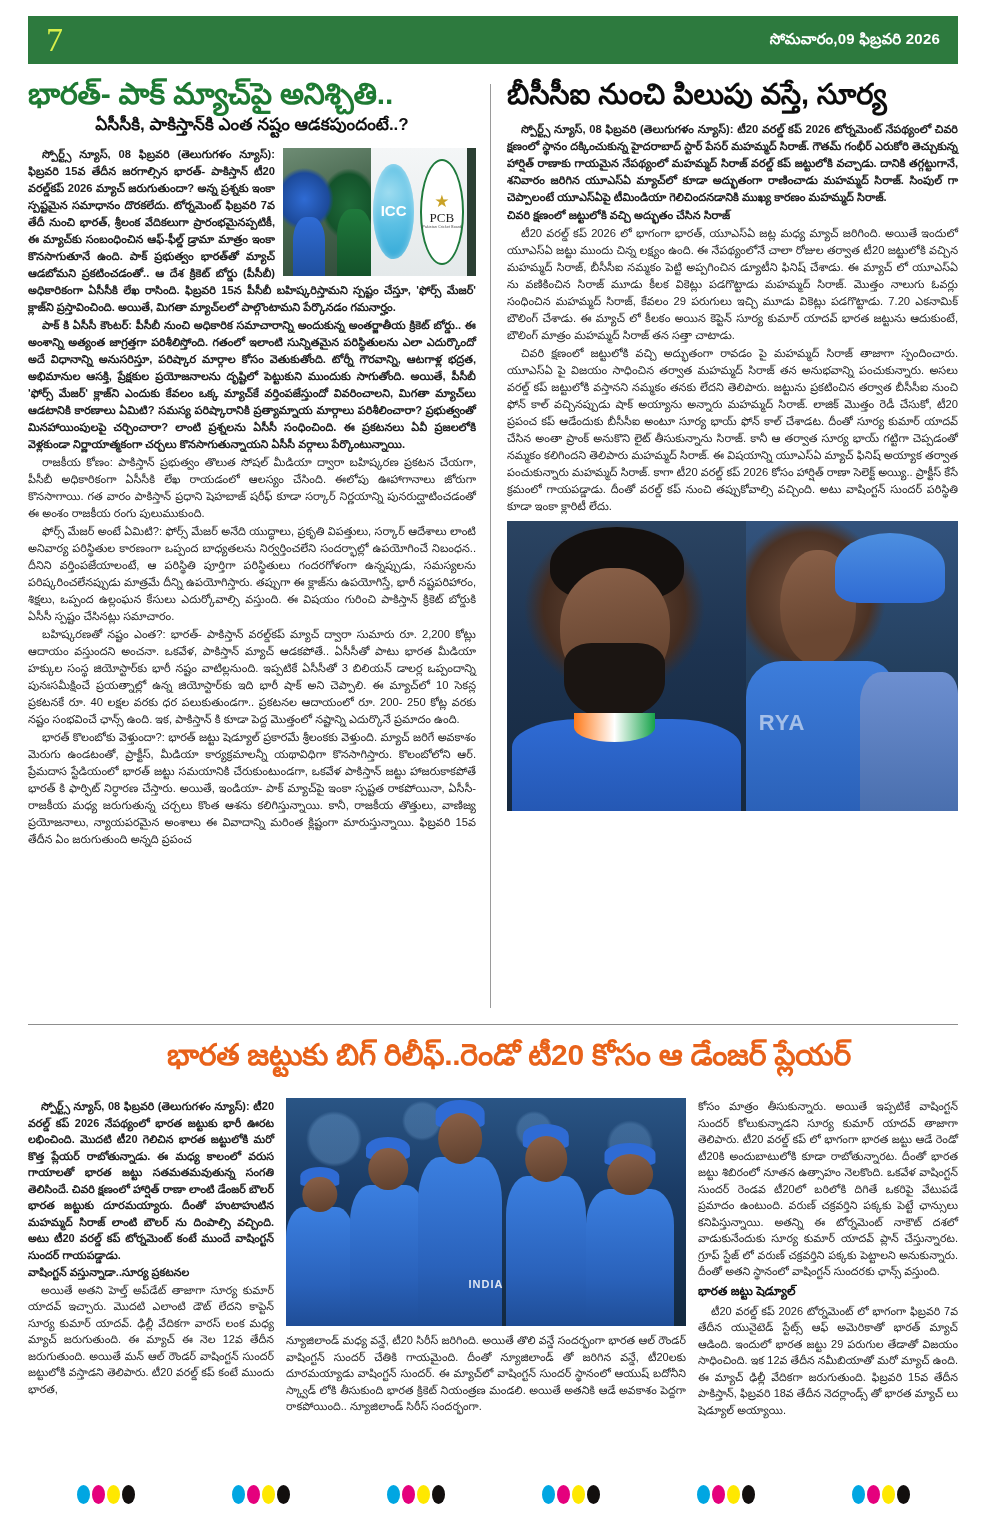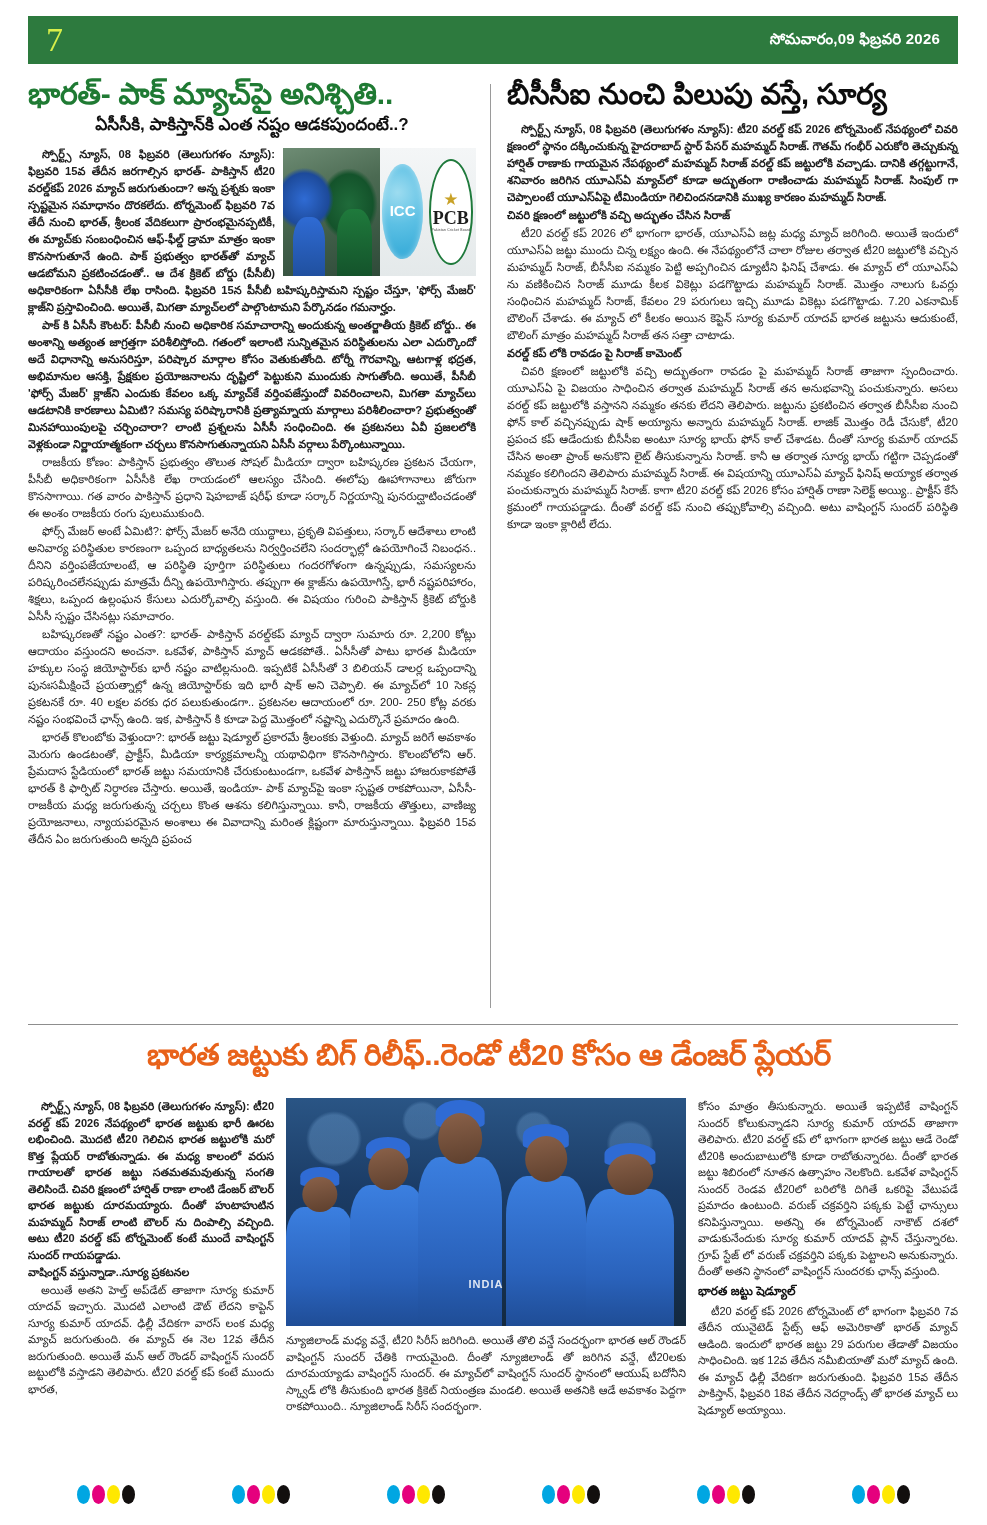--- a/index.html
+++ b/index.html
@@ -154,21 +154,21 @@
     background: linear-gradient(180deg, #2f6bd4, #20509f);
     border-radius: 40% 40% 0 0;
   }
   .pp-left:before {
     content: "";
     position: absolute; right: 8%; bottom: 0; width: 36%; height: 52%;
     background: linear-gradient(180deg, #1f7a3c, #14532b);
     border-radius: 40% 40% 0 0;
   }
   .pp-right {
-    position: absolute; right: 0; top: 0; width: 50%; height: 100%;
+    position: absolute; right: 9px; top: 0; width: 50%; height: 100%;
     background: linear-gradient(180deg, #f4f6f7 0%, #e4e9ea 100%);
     display: flex; align-items: center; justify-content: space-around;
   }
   .icc-logo {
     width: 42%; height: 74%;
     border-radius: 50%;
     background: radial-gradient(circle at 38% 30%, #9ddcf0 0%, #5cc0e4 45%, #2fa7d6 100%);
     display: flex; align-items: center; justify-content: center;
     color: #ffffff; font-weight: bold; font-size: 15px;
     font-family: "Liberation Sans", sans-serif;
@@ -180,21 +180,21 @@
     background: #ffffff;
     border: 2px solid #1f7a3c;
     display: flex; flex-direction: column; align-items: center; justify-content: center;
     position: relative;
   }
   .pcb-star {
     color: #c9a227; font-size: 17px; line-height: 1; margin-bottom: 1px;
   }
   .pcb-text {
     font-family: "Liberation Serif", serif;
-    font-size: 18px; font-weight: bold; color: #1d1d1d; line-height: 1;
+    font-size: 13px; font-weight: normal; color: #1d1d1d; line-height: 1;
   }
   .pcb-sub {
     font-size: 3.4px; color: #3a3a3a; margin-top: 1px; letter-spacing: 0.2px;
   }
 
   
   .siraj-photo {
     width: 100%;
     height: 290px;
     margin: 6px 0 0 0;
@@ -270,21 +270,21 @@
     left: 28px;
     top: 1024px;
     width: 930px;
     height: 1px;
     background: #8d8d8d;
   }
 
   
   .bottom-headline {
     position: absolute;
-    left: 24px;
+    left: 44px;
     top: 1038px;
     width: 930px;
     text-align: center;
     color: #e8621a;
     font-size: 30px;
     font-weight: bold;
     line-height: 1.15;
     letter-spacing: -0.3px;
   }
   .bottom-section {
@@ -419,24 +419,39 @@
 
     <div class="vert-divider"></div>
 
     <div class="col-right">
       <div class="headline-right">బీసీసీఐ నుంచి పిలుపు వస్తే, సూర్య</div>
 
       <div class="body-text">
         <p class="lede">స్పోర్ట్స్ న్యూస్, 08 ఫిబ్రవరి (తెలుగుగళం న్యూస్): టీ20 వరల్డ్ కప్ 2026 టోర్నమెంట్ నేపథ్యంలో చివరి క్షణంలో స్థానం దక్కించుకున్న హైదరాబాద్ స్టార్ పేసర్ మహమ్మద్ సిరాజ్. గౌతమ్ గంభీర్ ఎరుకోరి తెచ్చుకున్న హార్షిత్ రాణాకు గాయమైన నేపథ్యంలో మహమ్మద్ సిరాజ్ వరల్డ్ కప్ జట్టులోకి వచ్చాడు. దానికి తగ్గట్టుగానే, శనివారం జరిగిన యూఎస్ఏ మ్యాచ్‌లో కూడా అద్భుతంగా రాణించాడు మహమ్మద్ సిరాజ్. సింపుల్ గా చెప్పాలంటే యూఎస్ఏపై టీమిండియా గెలిచిందనడానికి ముఖ్య కారణం మహమ్మద్ సిరాజ్.</p>
         <p class="subtopic noindent">చివరి క్షణంలో జట్టులోకి వచ్చి అద్భుతం చేసిన సిరాజ్</p>
         <p>టీ20 వరల్డ్ కప్ 2026 లో భాగంగా భారత్, యూఎస్ఏ జట్ల మధ్య మ్యాచ్ జరిగింది. అయితే ఇందులో యూఎస్ఏ జట్టు ముందు చిన్న లక్ష్యం ఉంది. ఈ నేపథ్యంలోనే చాలా రోజుల తర్వాత టీ20 జట్టులోకి వచ్చిన మహమ్మద్ సిరాజ్, బీసీసీఐ నమ్మకం పెట్టి అప్పగించిన డ్యూటీని ఫినిష్ చేశాడు. ఈ మ్యాచ్ లో యూఎస్ఏ ను వణికించిన సిరాజ్ మూడు కీలక వికెట్లు పడగొట్టాడు మహమ్మద్ సిరాజ్. మొత్తం నాలుగు ఓవర్లు సంధించిన మహమ్మద్ సిరాజ్, కేవలం 29 పరుగులు ఇచ్చి మూడు వికెట్లు పడగొట్టాడు. 7.20 ఎకనామిక్ బౌలింగ్ చేశాడు. ఈ మ్యాచ్ లో కీలకం అయిన కెప్టెన్ సూర్య కుమార్ యాదవ్ భారత జట్టును ఆదుకుంటే, బౌలింగ్ మాత్రం మహమ్మద్ సిరాజ్ తన సత్తా చాటాడు.</p>
-        <p class="subtopic noindent">వరల్డ్ కప్ లోకి రావడం పై సిరాజ్ కామెంట్</p>
         <p>చివరి క్షణంలో జట్టులోకి వచ్చి అద్భుతంగా రావడం పై మహమ్మద్ సిరాజ్ తాజాగా స్పందించారు. యూఎస్ఏ పై విజయం సాధించిన తర్వాత మహమ్మద్ సిరాజ్ తన అనుభవాన్ని పంచుకున్నారు. అసలు వరల్డ్ కప్ జట్టులోకి వస్తానని నమ్మకం తనకు లేదని తెలిపారు. జట్టును ప్రకటించిన తర్వాత బీసీసీఐ నుంచి ఫోన్ కాల్ వచ్చినప్పుడు షాక్ అయ్యాను అన్నారు మహమ్మద్ సిరాజ్. లాజిక్ మొత్తం రెడీ చేసుకో, టీ20 ప్రపంచ కప్ ఆడేందుకు బీసీసీఐ అంటూ సూర్య భాయ్ ఫోన్ కాల్ చేశాడట. దీంతో సూర్య కుమార్ యాదవ్ చేసిన అంతా ప్రాంక్ అనుకొని లైట్ తీసుకున్నాను సిరాజ్. కానీ ఆ తర్వాత సూర్య భాయ్ గట్టిగా చెప్పడంతో నమ్మకం కలిగిందని తెలిపారు మహమ్మద్ సిరాజ్. ఈ విషయాన్ని యూఎస్ఏ మ్యాచ్ ఫినిష్ అయ్యాక తర్వాత పంచుకున్నారు మహమ్మద్ సిరాజ్. కాగా టీ20 వరల్డ్ కప్ 2026 కోసం హార్షిత్ రాణా సెలెక్ట్ అయ్యి.. ప్రాక్టీస్ కేసే క్రమంలో గాయపడ్డాడు. దీంతో వరల్డ్ కప్ నుంచి తప్పుకోవాల్సి వచ్చింది. అటు వాషింగ్టన్ సుందర్ పరిస్థితి కూడా ఇంకా క్లారిటీ లేదు.</p>
       </div>
 
+      <div class="siraj-photo">
+        <div class="sp-panel sp-a">
+          <div class="hair"></div>
+            <div class="face"></div>
+            <div class="beard"></div>
+          <div class="jersey"></div>
+            <div class="collar"></div>
+        </div>
+        <div class="sp-panel sp-b">
+          <div class="face2"></div>
+            <div class="cap"></div>
+          <div class="jersey2"></div>
+            <div class="jersey3"></div>
+          <div class="arya">RYA</div>
+        </div>
+      </div>
     </div>
   </div>
 
   <div class="h-divider"></div>
 
   <div class="bottom-headline">భారత జట్టుకు బిగ్ రిలీఫ్..రెండో టీ20 కోసం ఆ డేంజర్ ప్లేయర్</div>
 
   <div class="bottom-section">
 
     <div class="bcol bcol-1">

